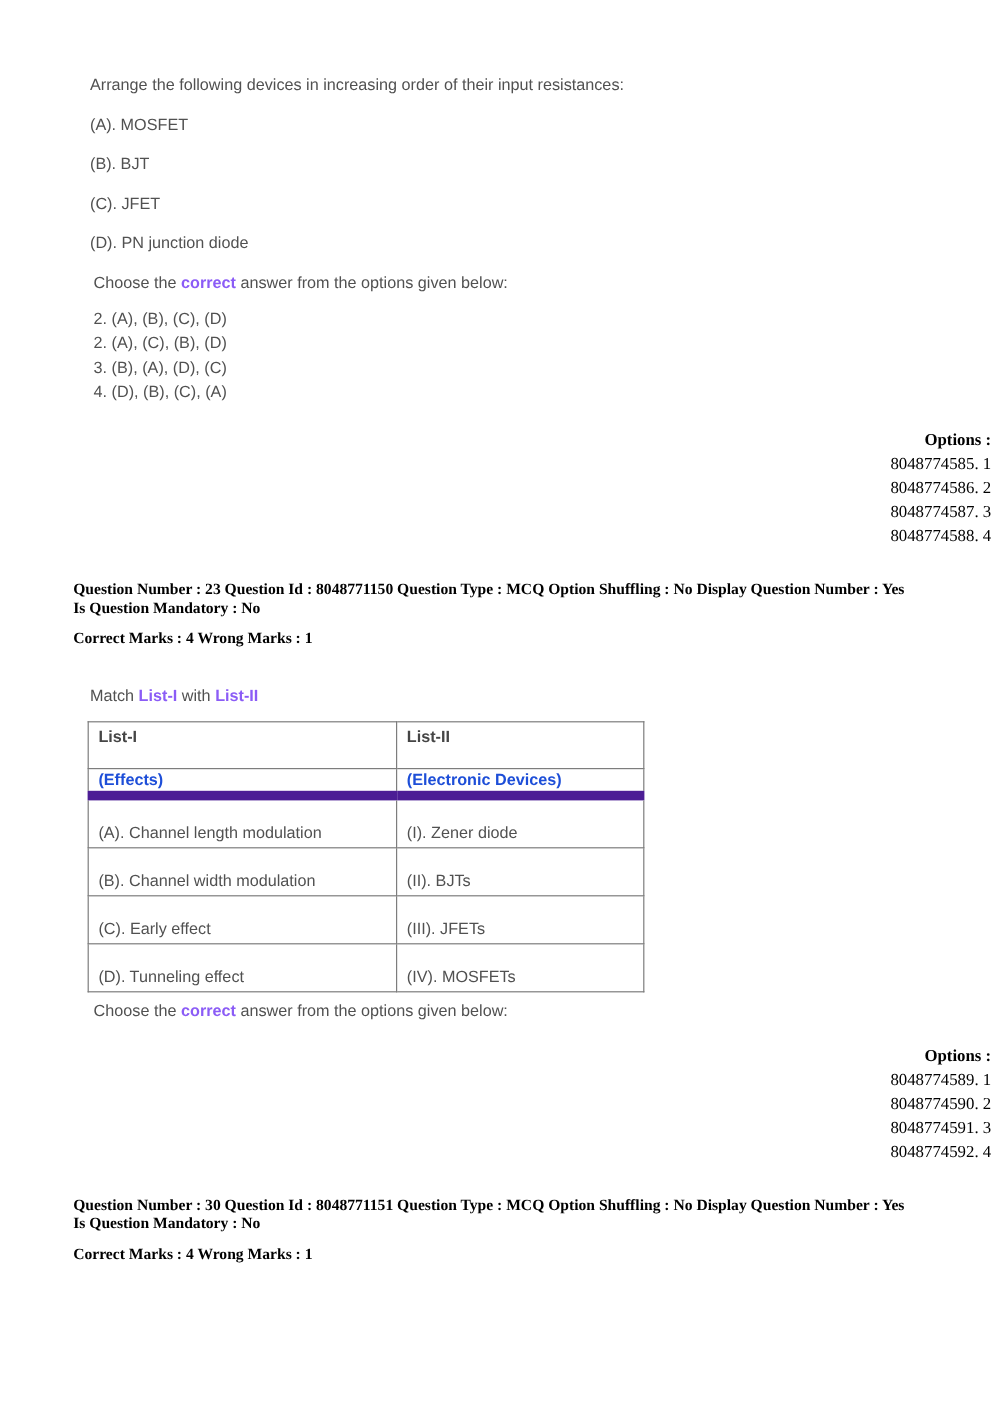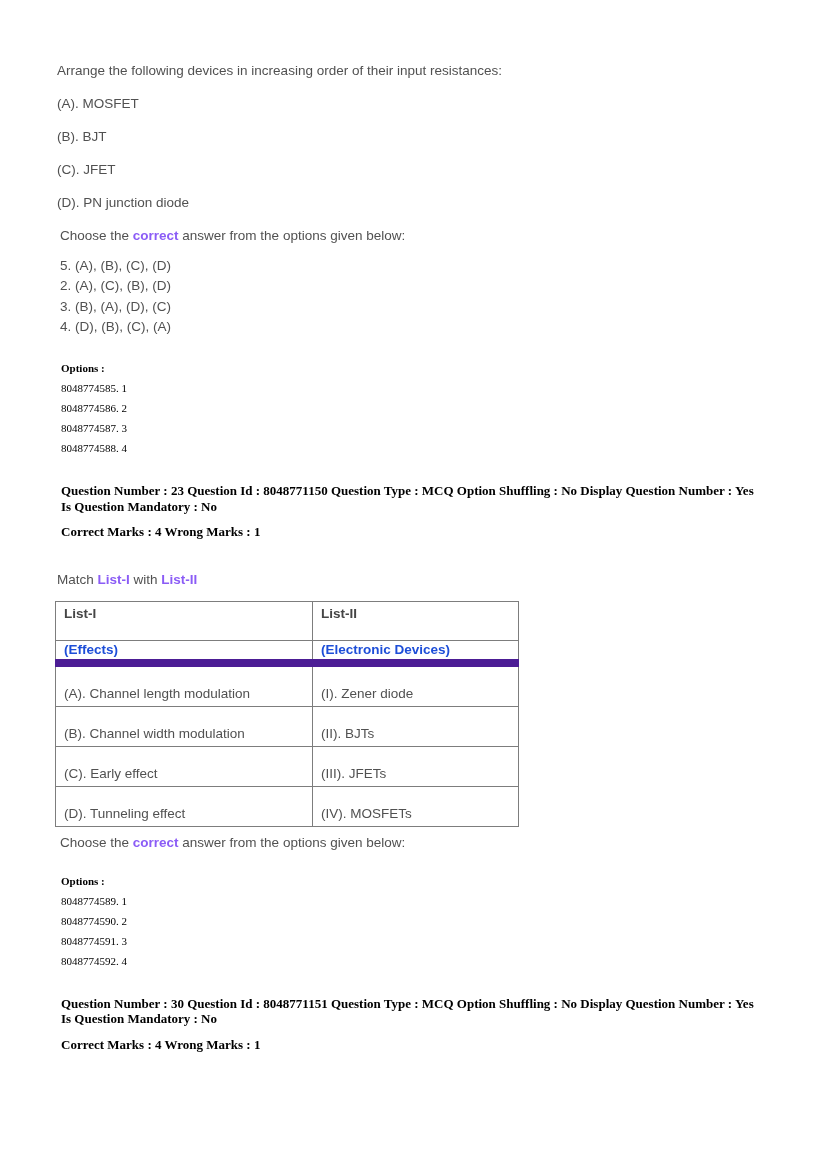--- a/index.html
+++ b/index.html
@@ -8,40 +8,41 @@
     width: 826px;
     height: 1169px;
     position: relative;
     font-family: "Liberation Sans", "DejaVu Sans", sans-serif;
     overflow: hidden;
   }
   .page { padding-top: 64px; }
 
   
   .qbody {
-    margin-left: 57px;
+    margin-left: 75px;
     color: #515151;
     font-size: 13.5px;
     line-height: 14px;
   }
   .qbody .prompt { margin-bottom: 0; }
   .qbody .item { margin-top: 19px; }
   .qbody .choose { margin-top: 19px; margin-left: 3px; }
   .qbody .choose b, .qbody b { font-weight: 700; color: #8b5cf6; }
   .answers { margin-top: 13px; margin-left: 3px; }
   .answers .answer { line-height: 20.3px; }
 
   
   .serif-block {
     margin-left: 61px;
     margin-top: 21px;
     font-family: "Liberation Serif", "DejaVu Serif", serif;
     color: #000000;
-    font-size: 11px;
+    font-size: 14px;
     line-height: 20px;
+    text-align: right;
   }
   .serif-block .options-label { font-weight: 700; }
 
   
   .meta-block {
     margin-left: 61px;
     margin-top: 25px;
     font-family: "Liberation Serif", "DejaVu Serif", serif;
     color: #000000;
     font-size: 13px;
@@ -86,21 +87,21 @@
 <div class="page">
 
   <section class="qbody">
     <div class="prompt">Arrange the following devices in increasing order of their input resistances:</div>
     <div class="item">(A). MOSFET</div>
     <div class="item">(B). BJT</div>
     <div class="item">(C). JFET</div>
     <div class="item">(D). PN junction diode</div>
     <div class="choose"><span>Choose the </span><b>correct</b><span> answer from the options given below:</span></div>
     <div class="answers">
-      <div class="answer">5. (A), (B), (C), (D)</div>
+      <div class="answer">2. (A), (B), (C), (D)</div>
       <div class="answer">2. (A), (C), (B), (D)</div>
       <div class="answer">3. (B), (A), (D), (C)</div>
       <div class="answer">4. (D), (B), (C), (A)</div>
     </div>
   </section>
 
   <section class="serif-block">
     <div class="options-label">Options :</div>
     <div>8048774585. 1</div>
     <div>8048774586. 2</div>

